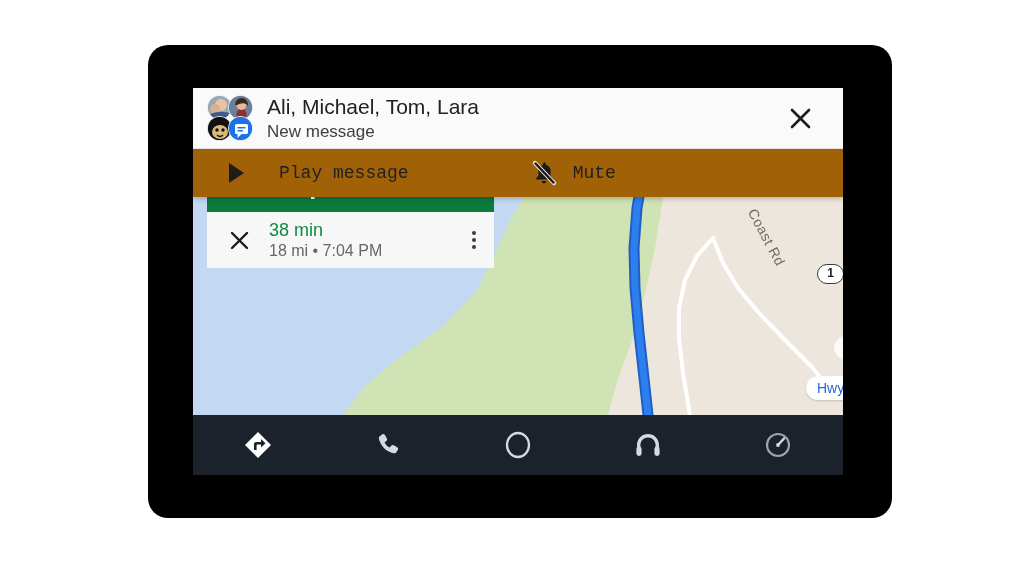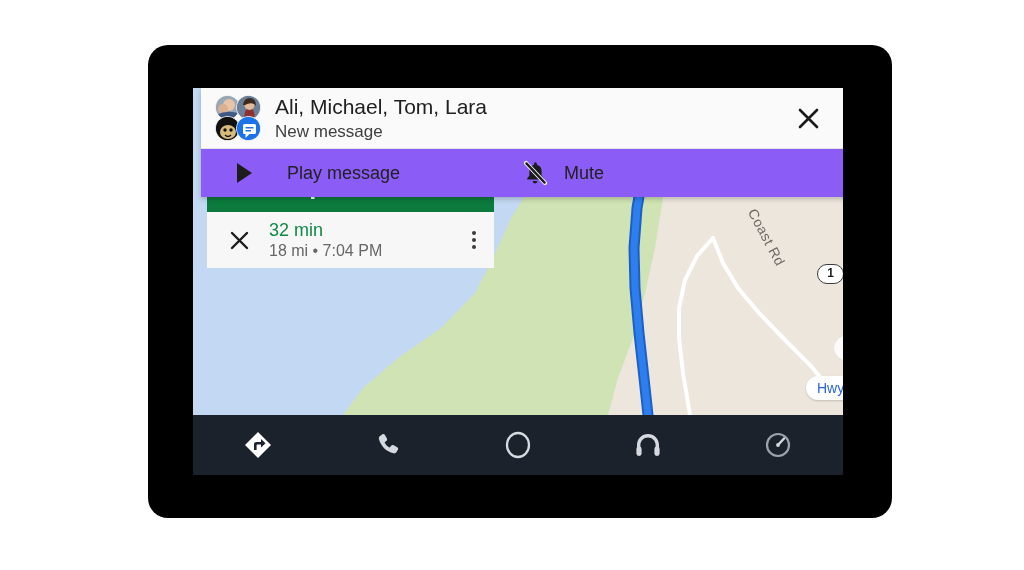--- a/index.html
+++ b/index.html
@@ -193,21 +193,21 @@
   .dot {
     width: 4px;
     height: 4px;
     border-radius: 50%;
     background: #3b3b3b;
   }
 
   
   #notification {
     position: absolute;
-    left: 8px;
+    left: 0;
     top: 0;
     width: 650px;
     box-shadow: 0 2px 5px rgba(0,0,0,0.22);
   }
   #notif-header {
     background: #fafafa;
     height: 60px;
     display: flex;
     align-items: center;
     padding: 0 14px 0 14px;
@@ -254,24 +254,25 @@
     height: 30px;
     display: flex;
     align-items: center;
     justify-content: center;
   }
   #notif-divider {
     height: 1px;
     background: #e3e3e3;
   }
   #notif-actions {
-    background: #8b5cf6;
+    background: #a16207;
     height: 48px;
     display: flex;
     align-items: center;
+    font-family: Liberation Mono, monospace;
   }
   .notif-action {
     display: flex;
     align-items: center;
     height: 48px;
   }
   #action-play { margin-left: 26px; }
   #action-mute { margin-left: 118px; }
   .action-icon {
     width: 34px;
@@ -357,21 +358,21 @@
         <span>Ocean Ave</span>
       </div>
 
       <div id="eta-card">
         <div id="eta-close">
           <svg width="19" height="19" viewBox="0 0 19 19">
             <path d="M2,2 L17,17 M17,2 L2,17" stroke="#1c1c1c" stroke-width="2.4" stroke-linecap="round"></path>
           </svg>
         </div>
         <div id="eta-text">
-          <div id="eta-duration">32 min</div>
+          <div id="eta-duration">38 min</div>
           <div id="eta-detail">18 mi • 7:04 PM</div>
         </div>
         <div id="eta-overflow">
           <span class="dot"></span>
           <span class="dot"></span>
           <span class="dot"></span>
         </div>
       </div>
 
     </div>

